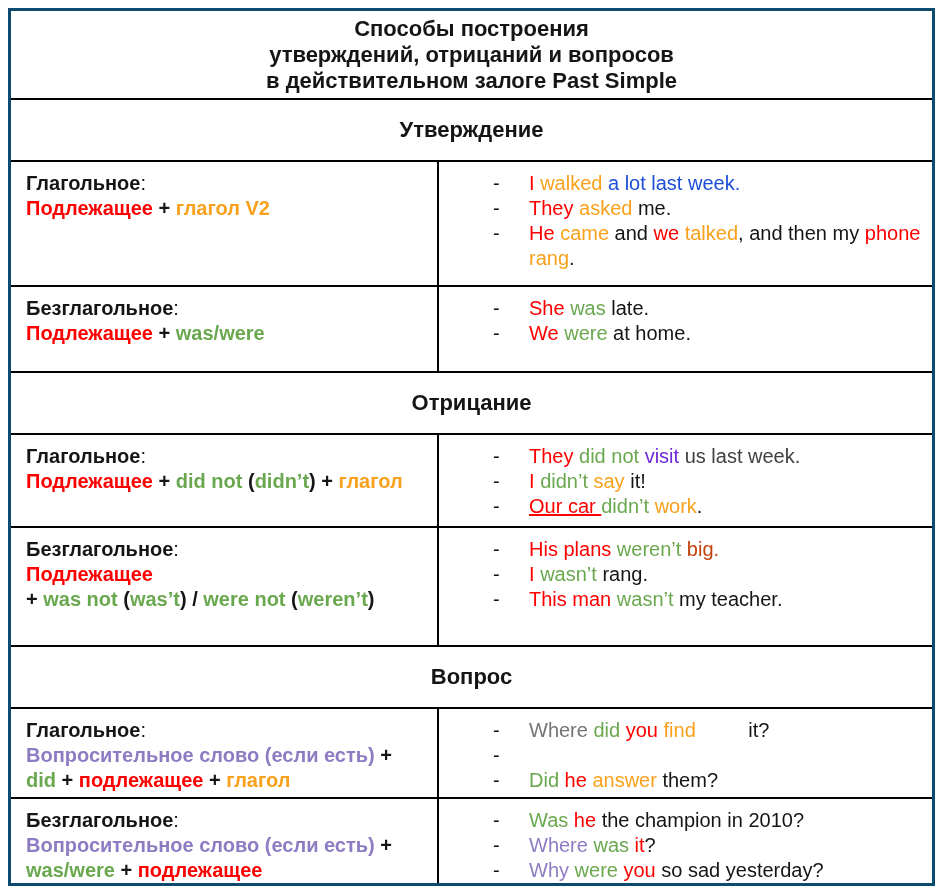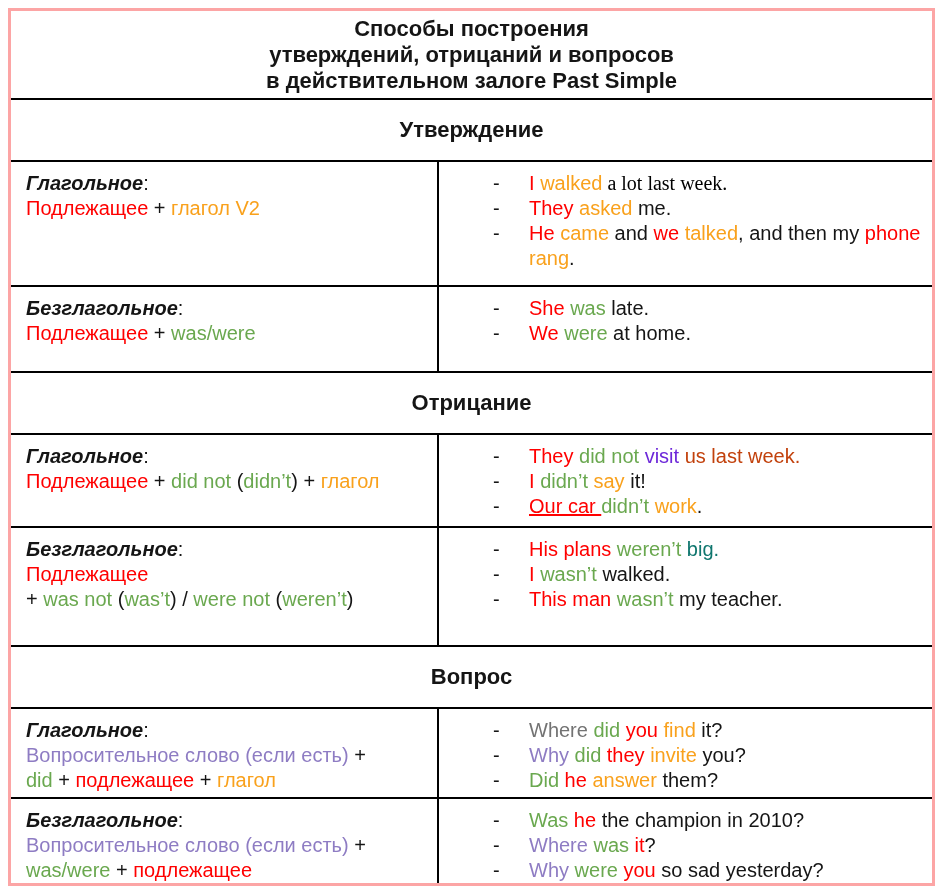--- a/index.html
+++ b/index.html
@@ -15,21 +15,21 @@
     height: 894px;
     padding: 8px;
     background: #ffffff;
     font-family: "Liberation Sans", sans-serif;
     color: #151515;
   }
   .grammar-table {
     box-sizing: border-box;
     width: 100%;
     height: 100%;
-    border: 3px solid #fca5a5;
+    border: 3px solid #0c4a6e;
     display: flex;
     flex-direction: column;
     overflow: hidden;
   }
   .title-row {
     box-sizing: border-box;
     flex: none;
     height: 89px;
     border-bottom: 2px solid #000;
     display: flex;
@@ -69,23 +69,23 @@
     font-weight: bold;
     overflow: hidden;
   }
   .cell-right {
     box-sizing: border-box;
     padding: 9px 4px 6px 0;
     font-size: 20px;
     line-height: 25px;
     overflow: hidden;
   }
-  .rule-label { font-style: italic; font-weight: bold; }
+  .rule-label { font-weight: bold; }
   .rule-colon { font-style: normal; font-weight: normal; }
-  .formula-line { font-weight: normal; }
+  .formula-line { font-weight: bold; }
   .examples { list-style: none; margin: 0; padding: 0; }
   .example { display: flex; align-items: flex-start; }
   .dash {
     flex: 0 0 36px;
     margin-left: 54px;
     text-align: left;
   }
   .example-text { flex: 1; padding-right: 4px; }
 </style>
 </head>
@@ -104,21 +104,21 @@
       </div>
       <div class="rule-row" style="height: 125px;">
         <div class="cell-left">
           <div class="label-line"><span class="rule-label">Глагольное</span><span class="rule-colon">:</span></div>
           <div class="formula-line"><span class="word" style="color: rgb(255, 0, 0);">Подлежащее</span><span class="word" style="color: rgb(21, 21, 21);"> + </span><span class="word" style="color: rgb(249, 161, 28);">глагол V2</span></div>
         </div>
         <div class="cell-right">
           <ul class="examples">
             <li class="example">
               <span class="dash">-</span>
-              <span class="example-text"><span class="word" style="color: rgb(255, 0, 0);">I </span><span class="word" style="color: rgb(249, 161, 28); text-align: right;">walked</span><span class="word" style="color: #000000; font-family: Liberation Serif, serif;"> a lot last week.</span></span>
+              <span class="example-text"><span class="word" style="color: rgb(255, 0, 0);">I </span><span class="word" style="color: rgb(249, 161, 28); text-align: right;">walked</span><span class="word" style="color: #1d4ed8;"> a lot last week.</span></span>
             </li>
             <li class="example">
               <span class="dash">-</span>
               <span class="example-text"><span class="word" style="color: rgb(255, 0, 0);">They </span><span class="word" style="color: rgb(249, 161, 28);">asked</span><span class="word" style="color: rgb(21, 21, 21);"> me.</span></span>
             </li>
             <li class="example">
               <span class="dash">-</span>
               <span class="example-text"><span class="word" style="color: rgb(255, 0, 0);">He </span><span class="word" style="color: rgb(249, 161, 28);">came</span><span class="word" style="color: rgb(21, 21, 21);"> and </span><span class="word" style="color: rgb(255, 0, 0);">we </span><span class="word" style="color: rgb(249, 161, 28);">talked</span><span class="word" style="color: rgb(21, 21, 21);">, and then my </span><span class="word" style="color: rgb(255, 0, 0);">phone </span><span class="word" style="color: rgb(249, 161, 28);">rang</span><span class="word" style="color: rgb(21, 21, 21);">.</span></span>
             </li>
           </ul>
@@ -147,21 +147,21 @@
       </div>
       <div class="rule-row" style="height: 93px;">
         <div class="cell-left">
           <div class="label-line"><span class="rule-label">Глагольное</span><span class="rule-colon">:</span></div>
           <div class="formula-line"><span class="word" style="color: rgb(255, 0, 0);">Подлежащее</span><span class="word" style="color: rgb(21, 21, 21);"> + </span><span class="word" style="color: rgb(106, 168, 79);">did not</span><span class="word" style="color: rgb(21, 21, 21);"> (</span><span class="word" style="color: rgb(106, 168, 79);">didn’t</span><span class="word" style="color: rgb(21, 21, 21);">) + </span><span class="word" style="color: rgb(249, 161, 28);">глагол</span></div>
         </div>
         <div class="cell-right">
           <ul class="examples">
             <li class="example">
               <span class="dash">-</span>
-              <span class="example-text"><span class="word" style="color: rgb(255, 0, 0);">They </span><span class="word" style="color: rgb(106, 168, 79);">did not </span><span class="word" style="color: #6d28d9;">visit</span><span class="word" style="color: #c2410c;"> us last week.</span></span>
+              <span class="example-text"><span class="word" style="color: rgb(255, 0, 0);">They </span><span class="word" style="color: rgb(106, 168, 79);">did not </span><span class="word" style="color: #6d28d9;">visit</span><span class="word" style="color: #404040;"> us last week.</span></span>
             </li>
             <li class="example">
               <span class="dash">-</span>
               <span class="example-text"><span class="word" style="color: rgb(255, 0, 0);">I </span><span class="word" style="color: rgb(106, 168, 79);">didn’t </span><span class="word" style="color: rgb(249, 161, 28);">say</span><span class="word" style="color: rgb(21, 21, 21);"> it!</span></span>
             </li>
             <li class="example">
               <span class="dash">-</span>
               <span class="example-text"><span class="word" style="color: rgb(255, 0, 0); text-decoration: underline;">Our car </span><span class="word" style="color: rgb(106, 168, 79);">didn’t </span><span class="word" style="color: rgb(249, 161, 28);">work</span><span class="word" style="color: rgb(21, 21, 21);">.</span></span>
             </li>
           </ul>
@@ -170,25 +170,25 @@
       <div class="rule-row" style="height: 119px;">
         <div class="cell-left">
           <div class="label-line"><span class="rule-label">Безглагольное</span><span class="rule-colon">:</span></div>
           <div class="formula-line"><span class="word" style="color: rgb(255, 0, 0);">Подлежащее</span></div>
           <div class="formula-line"><span class="word" style="color: rgb(21, 21, 21);">+ </span><span class="word" style="color: rgb(106, 168, 79);">was not</span><span class="word" style="color: rgb(21, 21, 21);"> (</span><span class="word" style="color: rgb(106, 168, 79);">was’t</span><span class="word" style="color: rgb(21, 21, 21);">) / </span><span class="word" style="color: rgb(106, 168, 79);">were not</span><span class="word" style="color: rgb(21, 21, 21);"> (</span><span class="word" style="color: rgb(106, 168, 79);">weren’t</span><span class="word" style="color: rgb(21, 21, 21);">)</span></div>
         </div>
         <div class="cell-right">
           <ul class="examples">
             <li class="example">
               <span class="dash">-</span>
-              <span class="example-text"><span class="word" style="color: rgb(255, 0, 0);">His plans </span><span class="word" style="color: rgb(106, 168, 79);">weren’t</span><span class="word" style="color: #0f766e;"> big.</span></span>
-            </li>
-            <li class="example">
-              <span class="dash">-</span>
-              <span class="example-text"><span class="word" style="color: rgb(255, 0, 0);">I </span><span class="word" style="color: rgb(106, 168, 79);">wasn’t</span><span class="word" style="color: rgb(21, 21, 21);"> walked.</span></span>
+              <span class="example-text"><span class="word" style="color: rgb(255, 0, 0);">His plans </span><span class="word" style="color: rgb(106, 168, 79);">weren’t</span><span class="word" style="color: #c2410c;"> big.</span></span>
+            </li>
+            <li class="example">
+              <span class="dash">-</span>
+              <span class="example-text"><span class="word" style="color: rgb(255, 0, 0);">I </span><span class="word" style="color: rgb(106, 168, 79);">wasn’t</span><span class="word" style="color: rgb(21, 21, 21);"> rang.</span></span>
             </li>
             <li class="example">
               <span class="dash">-</span>
               <span class="example-text"><span class="word" style="color: rgb(255, 0, 0);">This man </span><span class="word" style="color: rgb(106, 168, 79);">wasn’t</span><span class="word" style="color: rgb(21, 21, 21);"> my teacher.</span></span>
             </li>
           </ul>
         </div>
       </div>
       <div class="section-header" style="height: 62px;">
         <span>Вопрос</span>
@@ -196,25 +196,24 @@
       <div class="rule-row" style="height: 90px;">
         <div class="cell-left">
           <div class="label-line"><span class="rule-label">Глагольное</span><span class="rule-colon">:</span></div>
           <div class="formula-line"><span class="word" style="color: rgb(142, 124, 195);">Вопросительное слово (если есть)</span><span class="word" style="color: rgb(21, 21, 21);"> +</span></div>
           <div class="formula-line"><span class="word" style="color: rgb(106, 168, 79);">did</span><span class="word" style="color: rgb(21, 21, 21);"> + </span><span class="word" style="color: rgb(255, 0, 0);">подлежащее</span><span class="word" style="color: rgb(21, 21, 21);"> + </span><span class="word" style="color: rgb(249, 161, 28);">глагол</span></div>
         </div>
         <div class="cell-right">
           <ul class="examples">
             <li class="example">
               <span class="dash">-</span>
-              <span class="example-text"><span class="word" style="color: #737373;">Where </span><span class="word" style="color: rgb(106, 168, 79);">did </span><span class="word" style="color: rgb(255, 0, 0);">you </span><span class="word" style="color: rgb(249, 161, 28);">find</span><span class="word" style="color: rgb(21, 21, 21);"> it?</span></span>
-            </li>
-            <li class="example">
-              <span class="dash">-</span>
-              <span class="example-text"><span class="word" style="color: rgb(142, 124, 195);">Why </span><span class="word" style="color: rgb(106, 168, 79);">did </span><span class="word" style="color: rgb(255, 0, 0);">they </span><span class="word" style="color: rgb(249, 161, 28);">invite</span><span class="word" style="color: rgb(21, 21, 21);"> you?</span></span>
+              <span class="example-text"><span class="word" style="color: #737373;">Where </span><span class="word" style="color: rgb(106, 168, 79);">did </span><span class="word" style="color: rgb(255, 0, 0);">you </span><span class="word" style="color: rgb(249, 161, 28);">find</span><span class="word" style="color: rgb(21, 21, 21); padding-left: 47px;"> it?</span></span>
+            </li>
+            <li class="example">
+              <span class="dash">-</span>
             </li>
             <li class="example">
               <span class="dash">-</span>
               <span class="example-text"><span class="word" style="color: rgb(106, 168, 79);">Did </span><span class="word" style="color: rgb(255, 0, 0);">he </span><span class="word" style="color: rgb(249, 161, 28);">answer</span><span class="word" style="color: rgb(21, 21, 21);"> them?</span></span>
             </li>
           </ul>
         </div>
       </div>
       <div class="rule-row" style="height: 84px;">
         <div class="cell-left">

